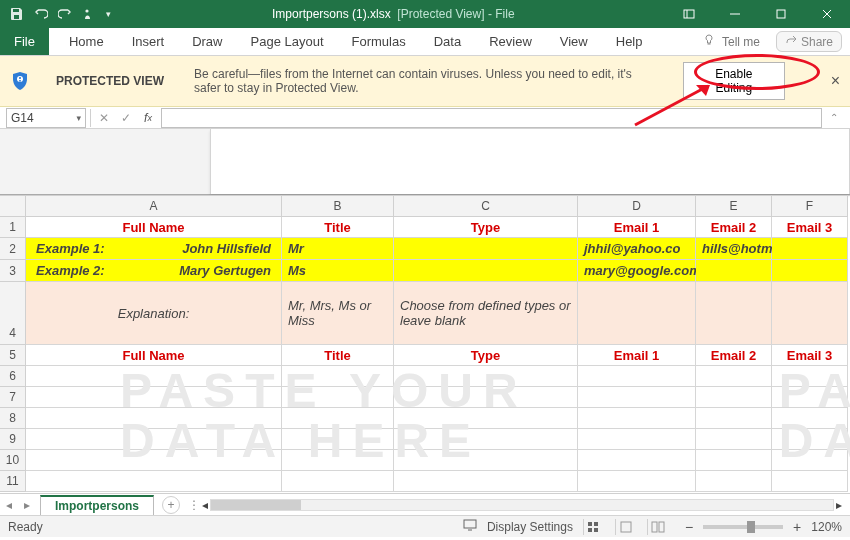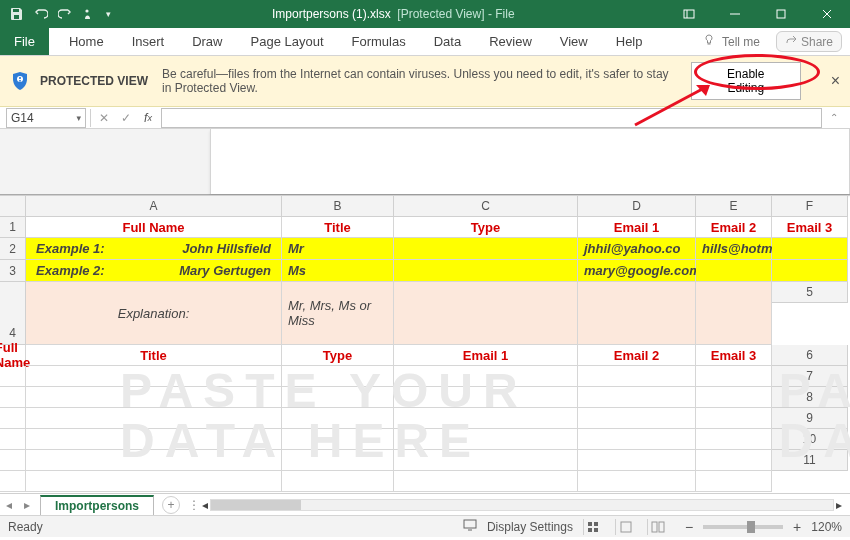--- a/index.html
+++ b/index.html
@@ -17,21 +17,21 @@
 
 .ribbon { height: 28px; background: #fff; display: flex; align-items: stretch; border-bottom: 1px solid #d4d4d4; }
 .ribbon .tabs { display: flex; }
 .ribbon .tab { padding: 0 14px; display: flex; align-items: center; font-size: 13px; color: #444; position: relative; cursor: default; }
 .ribbon .tab.file { background: #217346; color: #fff; margin-right: 6px; }
 .ribbon .spacer { flex: 1; }
 .ribbon .tellme { display: flex; align-items: center; gap: 6px; padding: 0 8px; color: #777; }
 .ribbon .share { margin: 3px 8px; padding: 2px 8px; border: 1px solid #cfcfcf; border-radius: 6px; color: #888; display: flex; align-items: center; gap: 4px; background: #f6f6f6; }
 
 
-.pv-bar { background: #fff6d9; border-bottom: 1px solid #e7dfa8; padding: 6px 10px; display: flex; align-items: center; gap: 10px; position: relative; }
+.pv-bar { background: #fff6d9; border-bottom: 1px solid #e7dfa8; padding: 6px 10px; display: flex; align-items: center; gap: 26px; position: relative; }
 .pv-bar .shield { width: 20px; height: 20px; }
 .pv-bar .heading { font-weight: bold; font-size: 12px; margin-right: 4px; white-space: nowrap; }
 .pv-bar .msg { font-size: 12px; color: #555; flex: 0 1 530px; }
 .pv-bar .btn { background: #fff; border: 1px solid #b5b5b5; padding: 4px 16px; font-size: 12px; margin-left: auto; margin-right: 20px; position: relative; }
 .pv-bar .close-x { font-size: 16px; color: #555; cursor: default; }
 
 
 .annot-oval { position: absolute; border: 3px solid #e81123; border-radius: 50%; pointer-events: none; }
 .annot-arrow { position: absolute; pointer-events: none; }
 
@@ -253,20 +253,21 @@
     <div class="cell bg-yellow row2"></div>
     <div class="cell bg-yellow row2">mary@google.com</div>
     <div class="cell bg-yellow row2"></div>
     <div class="cell bg-yellow row2"></div>
 
     <div class="rowhdr row4" style="align-items:flex-end;padding-bottom:4px">
         <span>4</span>
       </div>
     <div class="cell bg-peach row4" style="justify-content:center">Explanation:</div>
     <div class="cell bg-peach row4" style="white-space:normal">Mr, Mrs, Ms or Miss</div>
+    <div class="cell bg-peach row4" style="white-space:normal">Choose from defined types or leave blank</div>
     <div class="cell bg-peach row4"></div>
     <div class="cell bg-peach row4"></div>
     <div class="cell bg-peach row4"></div>
 
     <div class="rowhdr row-h">5</div>
     <div class="cell row-h" style="color:#d60000;font-weight:bold;justify-content:center">Full Name</div>
     <div class="cell row-h" style="color:#d60000;font-weight:bold;justify-content:center">Title</div>
     <div class="cell row-h" style="color:#d60000;font-weight:bold;justify-content:center">Type</div>
     <div class="cell row-h" style="color:#d60000;font-weight:bold;justify-content:center">Email 1</div>
     <div class="cell row-h" style="color:#d60000;font-weight:bold;justify-content:center">Email 2</div>

